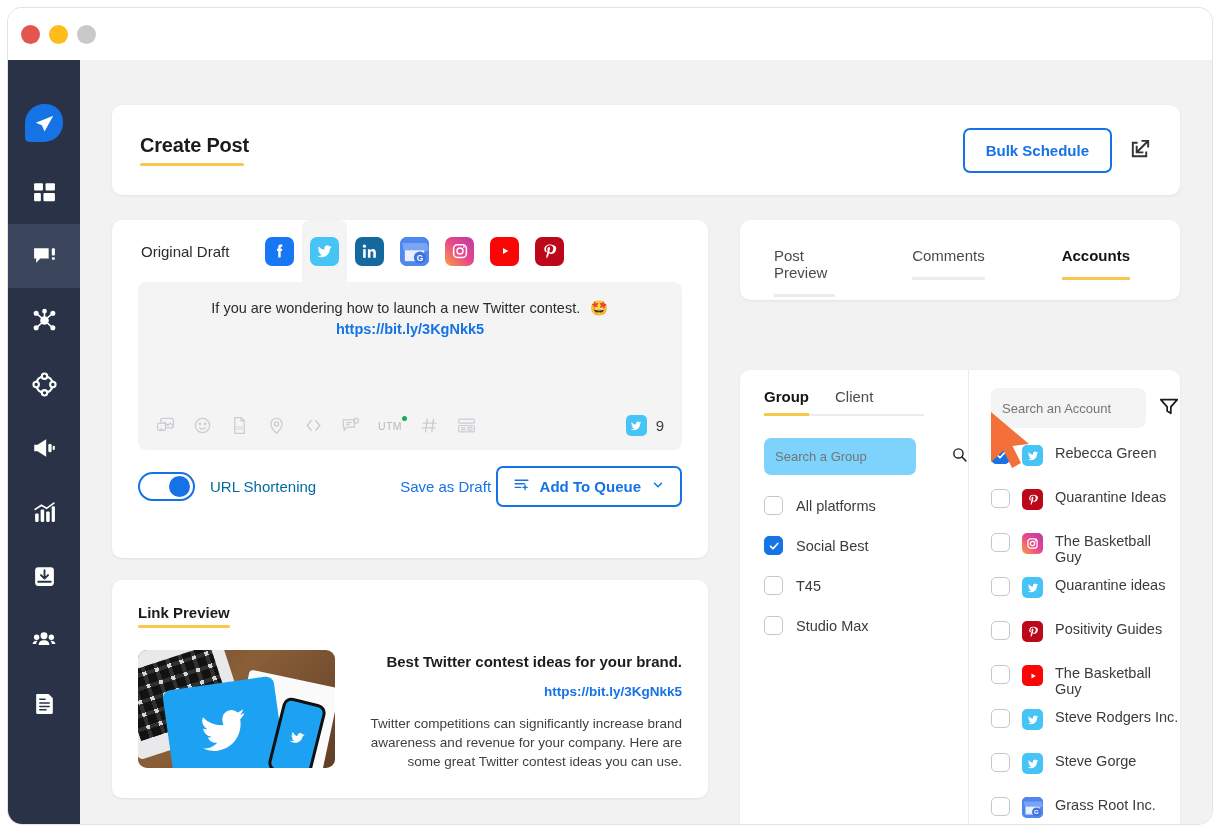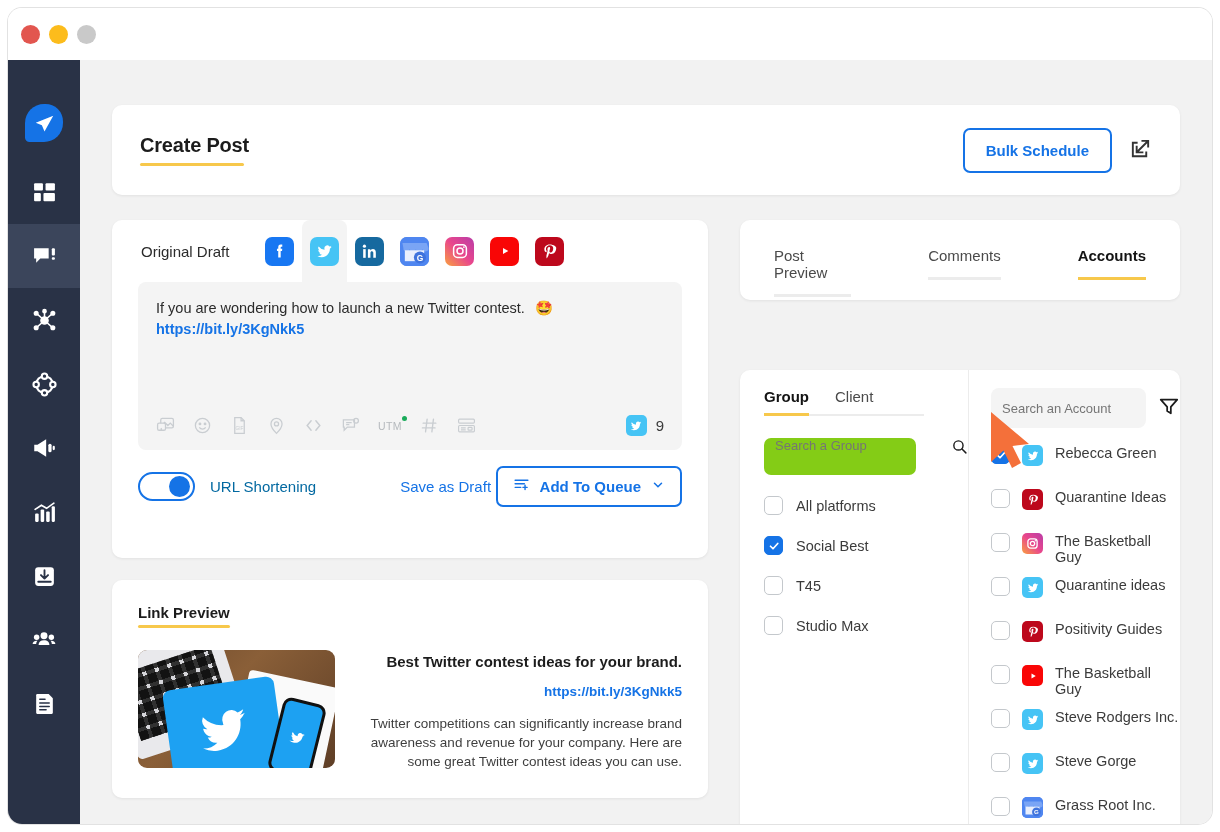--- a/index.html
+++ b/index.html
@@ -100,20 +100,21 @@
     padding: 12px 21px;
     cursor: pointer;
     font-family: "Liberation Sans", sans-serif;
   }
 
   
   .editor-card {
     position: absolute; left: 32px; top: 160px;
     width: 596px; height: 338px;
     padding: 0;
+    text-align: center;
   }
   .editor-tabs {
     display: flex; align-items: center;
     height: 62px; padding-left: 29px;
   }
   .draft-label { font-size: 15px; color: #2b2b2b; margin-right: 28px; }
   .plat {
     width: 45px; height: 62px;
     display: flex; align-items: center; justify-content: center;
     cursor: pointer; position: relative;
@@ -228,22 +229,22 @@
     width: 440px; height: 490px;
     display: flex; overflow: hidden;
   }
   .grp-col { width: 204px; padding: 18px 0 0 24px; }
   .gtabs { display: flex; gap: 26px; border-bottom: 2px solid #ececec; width: 160px; }
   .gtab { font-size: 15px; color: #4a4a4a; padding-bottom: 8px; cursor: pointer;
           border-bottom: 3px solid transparent; margin-bottom: -2px; }
   .gtab.on { color: #141414; font-weight: bold; border-bottom-color: #f7c84b; }
   .gsearch {
     margin-top: 22px; width: 152px; height: 37px;
-    background: #84cc16; border-radius: 7px;
-    display: flex; align-items: flex-start; padding: 0 11px;
+    background: #7dd3fc; border-radius: 7px;
+    display: flex; align-items: center; padding: 0 11px;
   }
   .gsearch input {
     flex: 1; border: none; background: transparent; outline: none;
     font-size: 13px; color: #5a5a5a; font-family: "Liberation Sans", sans-serif;
   }
   .grow { display: flex; align-items: center; gap: 13px; margin-top: 21px; cursor: pointer; }
   .grow:first-of-type { margin-top: 26px; }
   .cb {
     width: 19px; height: 19px; border-radius: 5px;
     border: 1.6px solid #c4c8cc; background: #fff; flex: none;
@@ -587,21 +588,21 @@
           <div class="pv-title">Best Twitter contest ideas for your brand.</div>
           <div class="pv-url">https://bit.ly/3KgNkk5</div>
           <div class="pv-desc">Twitter competitions can significantly increase brand awareness and revenue for your company. Here are some great Twitter contest ideas you can use.</div>
         </div>
       </div>
     </section>
 
     <section class="card tabs-card">
       <div class="ptab">Post Preview</div>
       <div class="ptab">Comments</div>
-      <div class="ptab on" style="margin-right:0;">Accounts</div>
+      <div class="ptab on" style="margin-right:16px;">Accounts</div>
     </section>
 
     <section class="card accounts-card">
 
       <div class="grp-col">
         <div class="gtabs">
           <div class="gtab on">Group</div>
           <div class="gtab">Client</div>
         </div>
 

